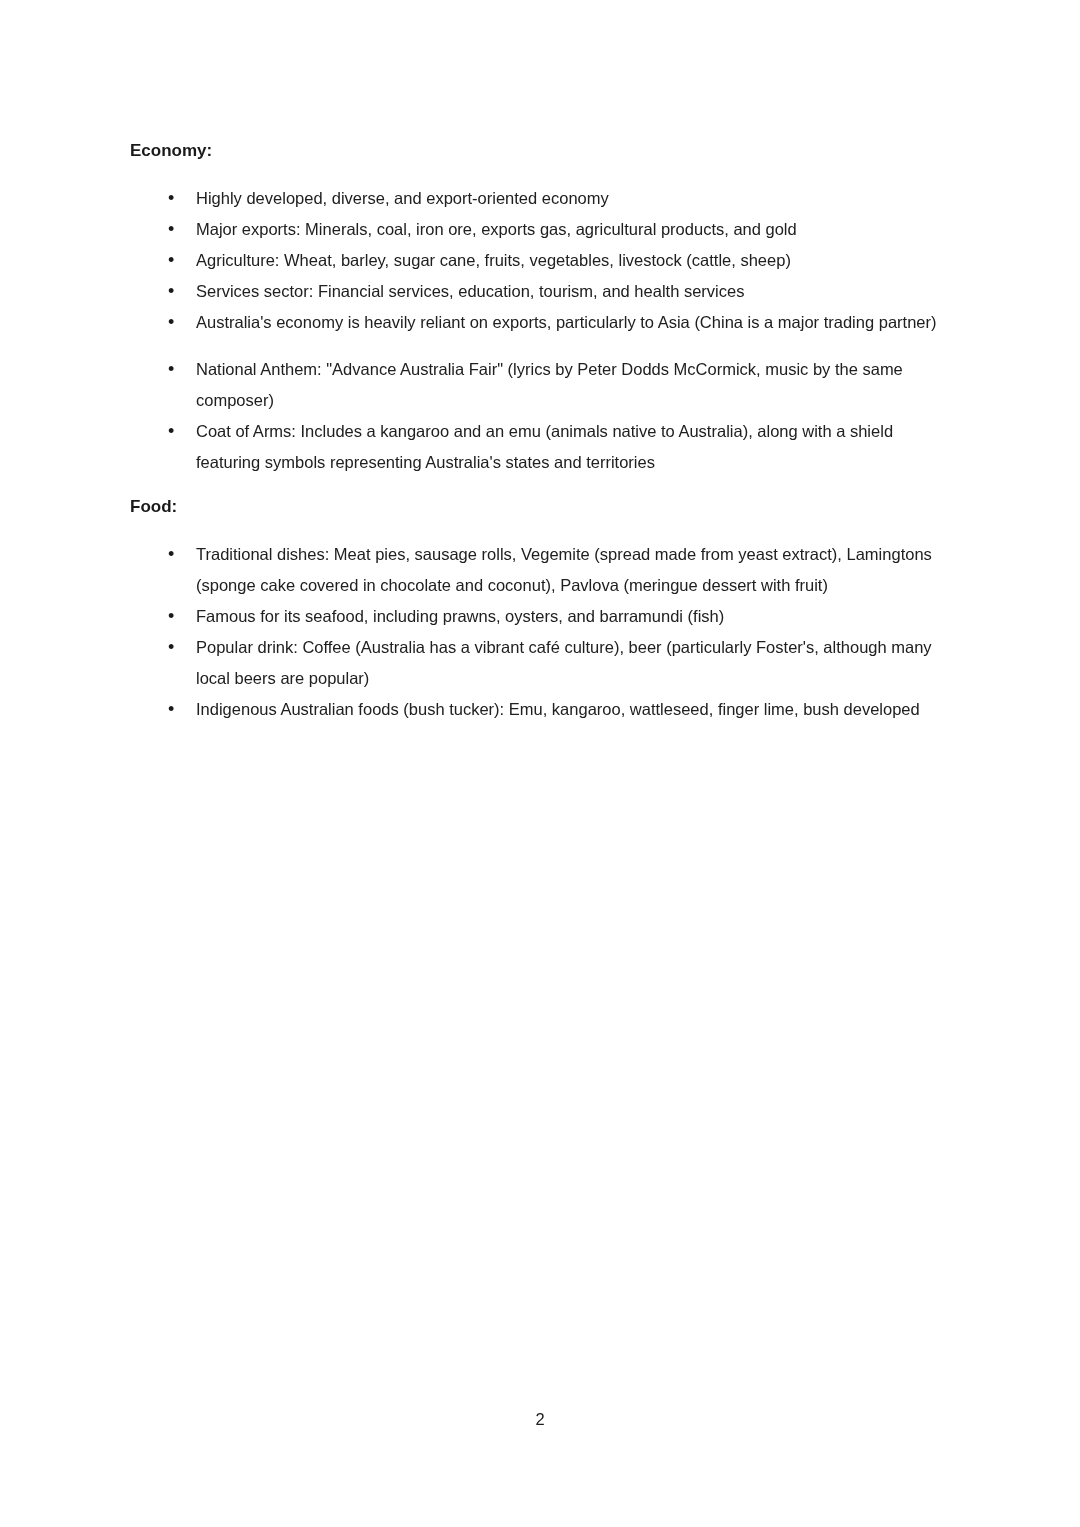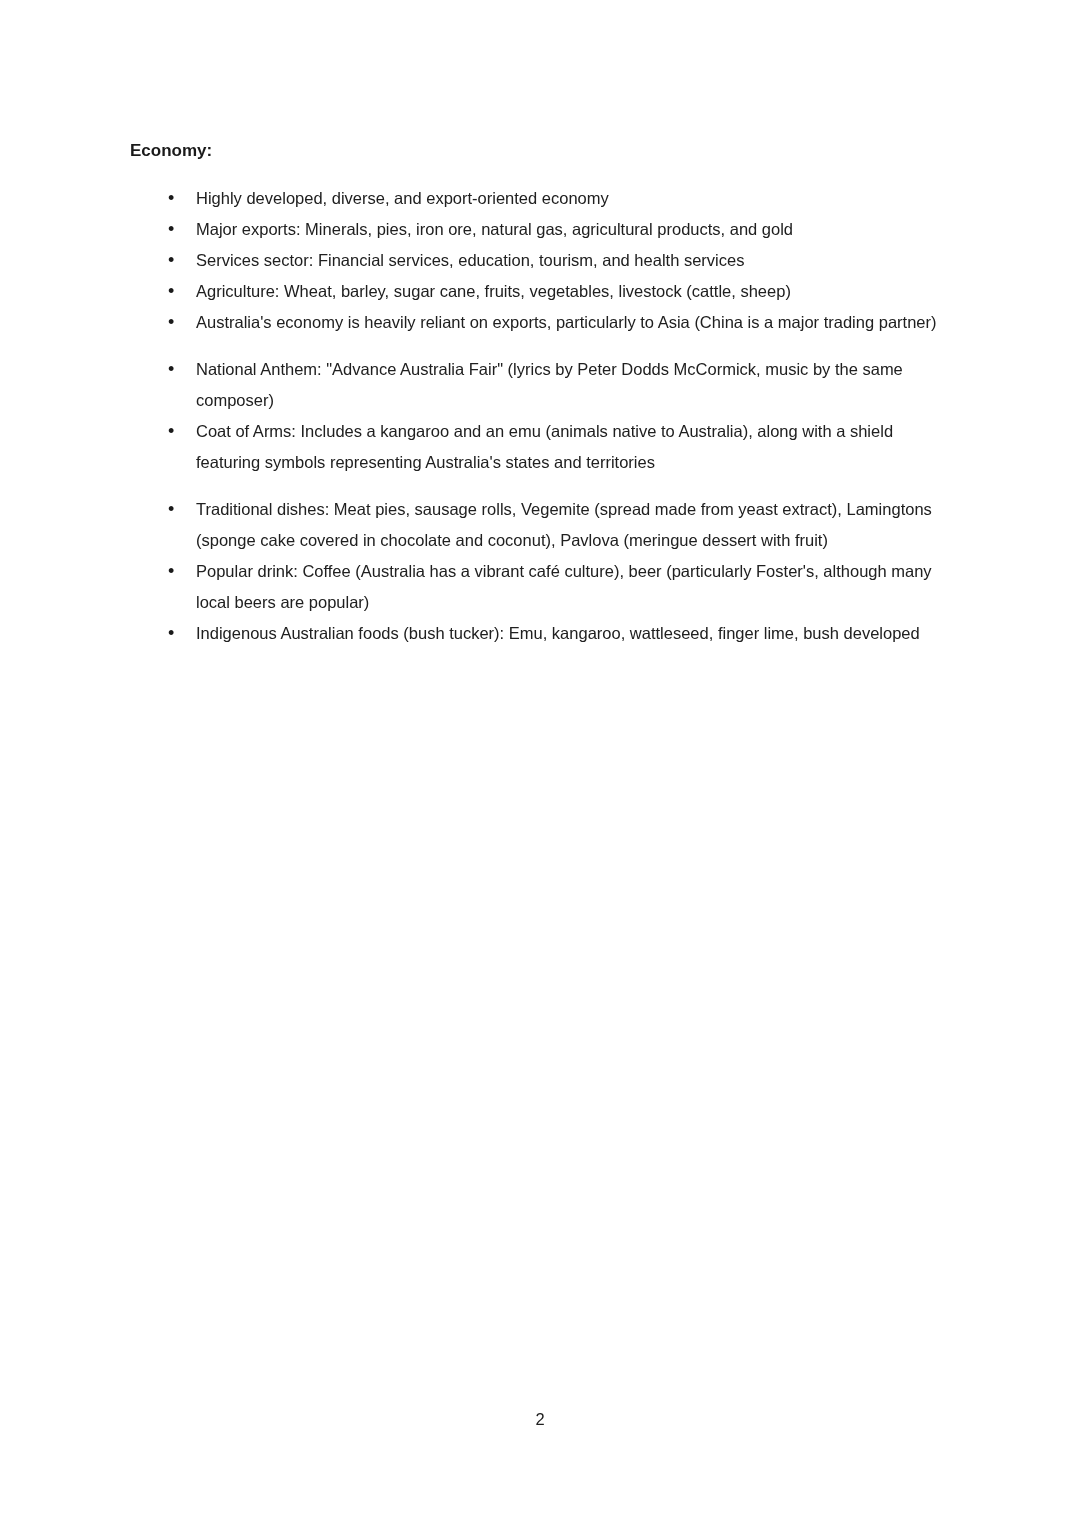--- a/index.html
+++ b/index.html
@@ -60,37 +60,39 @@
 </style>
 </head>
 <body>
 
 <div class="page">
 
   <section>
     <h2 class="section-heading">Economy:</h2>
     <ul class="bullet-list">
       <li>Highly developed, diverse, and export-oriented economy</li>
-      <li>Major exports: Minerals, pies, iron ore, natural gas, agricultural products, and gold</li>
+      <li>Major exports: Minerals, coal, iron ore, exports gas, agricultural products, and gold</li>
+      <li>Agriculture: Wheat, barley, sugar cane, fruits, vegetables, livestock (cattle, sheep)</li>
       <li>Services sector: Financial services, education, tourism, and health services</li>
-      <li>Agriculture: Wheat, barley, sugar cane, fruits, vegetables, livestock (cattle, sheep)</li>
       <li>Australia's economy is heavily reliant on exports, particularly to Asia (China is a major trading partner)</li>
     </ul>
   </section>
 
   <section>
     <ul class="bullet-list">
       <li>National Anthem: "Advance Australia Fair" (lyrics by Peter Dodds McCormick, music by the same composer)</li>
       <li>Coat of Arms: Includes a kangaroo and an emu (animals native to Australia), along with a shield featuring symbols representing Australia's states and territories</li>
     </ul>
   </section>
 
   <section>
+    <h2 class="section-heading">Food:</h2>
     <ul class="bullet-list">
       <li>Traditional dishes: Meat pies, sausage rolls, Vegemite (spread made from yeast extract), Lamingtons (sponge cake covered in chocolate and coconut), Pavlova (meringue dessert with fruit)</li>
+      <li>Famous for its seafood, including prawns, oysters, and barramundi (fish)</li>
       <li>Popular drink: Coffee (Australia has a vibrant café culture), beer (particularly Foster's, although many local beers are popular)</li>
       <li>Indigenous Australian foods (bush tucker): Emu, kangaroo, wattleseed, finger lime, bush developed</li>
     </ul>
   </section>
 
   <div class="page-number">2</div>
 
 </div>
 
 </body></html>

